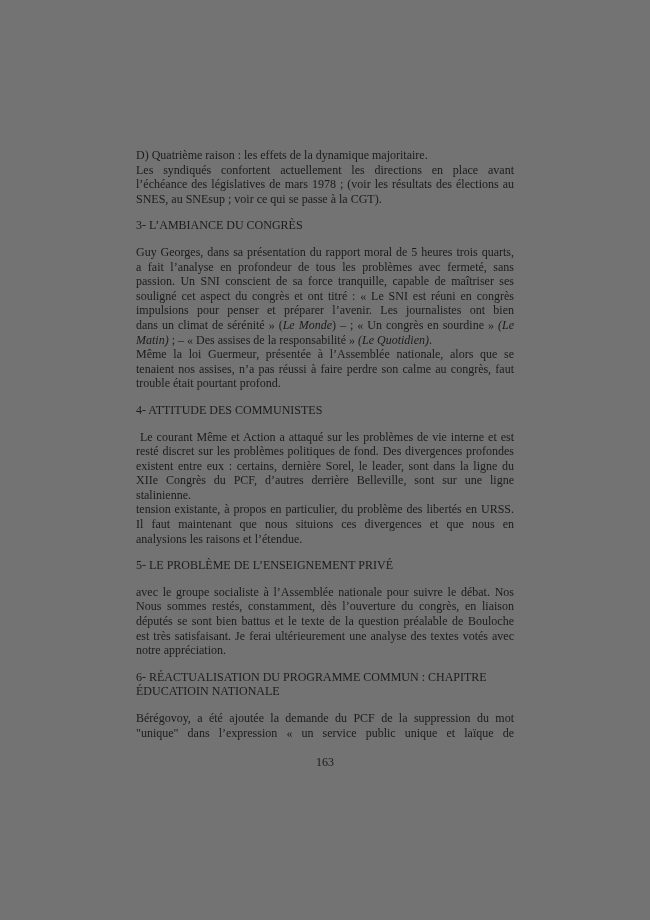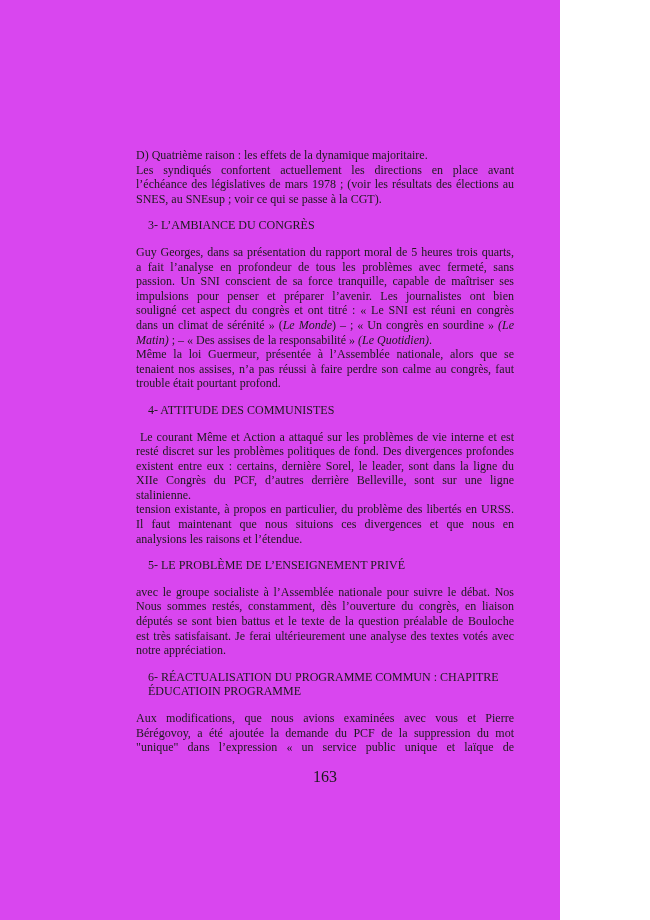--- a/index.html
+++ b/index.html
@@ -3,23 +3,23 @@
 <meta charset="utf-8">
 <title>Document page</title>
 <style>
   html, body {
     margin: 0;
     padding: 0;
     background: #ffffff;
   }
   .page {
     position: relative;
-    width: 560px;
+    width: 650px;
     height: 920px;
-    background: #d946ef;
+    background: #737373;
     overflow: hidden;
     font-family: "Liberation Serif", "DejaVu Serif", serif;
     color: #1b1b1b;
   }
   .textblock {
     position: absolute;
     left: 136px;
     top: 148px;
     width: 378px;
     font-size: 12px;
@@ -30,25 +30,25 @@
   .ln {
     text-align: left;
     min-height: 14.6px;
   }
   .ln.j {
     text-align: justify;
     text-align-last: justify;
   }
   .ln.ind { padding-left: 4px; }
   .it { font-style: italic; }
-  .hd { margin: 12px 12px; }
+  .hd { margin: 12px 0; }
   .pagenum {
     margin-top: 15px;
     text-align: center;
-    font-size: 16px;
+    font-size: 12px;
   }
 </style>
 </head>
 <body>
 
 <div class="page">
   <div class="textblock">
 
     <div class="para">
       <div class="ln">D) Quatrième raison : les effets de la dynamique majoritaire.</div>
@@ -58,22 +58,22 @@
     </div>
 
     <div class="hd">
       <div class="ln">3- L’AMBIANCE DU CONGRÈS</div>
     </div>
 
     <div class="para">
       <div class="ln j">Guy Georges, dans sa présentation du rapport moral de 5 heures trois quarts,</div>
       <div class="ln j">a fait l’analyse en profondeur de tous les problèmes avec fermeté, sans</div>
       <div class="ln j">passion. Un SNI conscient de sa force tranquille, capable de maîtriser ses</div>
+      <div class="ln j">souligné cet aspect du congrès et ont titré : « Le SNI est réuni en congrès</div>
       <div class="ln j">impulsions pour penser et préparer l’avenir. Les journalistes ont bien</div>
-      <div class="ln j">souligné cet aspect du congrès et ont titré : « Le SNI est réuni en congrès</div>
       <div class="ln j"><span>dans un climat de sérénité » (</span><span class="it">Le Monde</span><span>) – ; « Un congrès en sourdine » </span><span class="it">(Le</span></div>
       <div class="ln"><span class="it">Matin)</span><span> ; – « Des assises de la responsabilité » </span><span class="it">(Le Quotidien)</span><span>.</span></div>
       <div class="ln j">Même la loi Guermeur, présentée à l’Assemblée nationale, alors que se</div>
       <div class="ln j">tenaient nos assises, n’a pas réussi à faire perdre son calme au congrès, faut</div>
       <div class="ln">trouble était pourtant profond.</div>
     </div>
 
     <div class="hd">
       <div class="ln">4- ATTITUDE DES COMMUNISTES</div>
     </div>
@@ -96,25 +96,24 @@
     <div class="para">
       <div class="ln j">avec le groupe socialiste à l’Assemblée nationale pour suivre le débat. Nos</div>
       <div class="ln j">Nous sommes restés, constamment, dès l’ouverture du congrès, en liaison</div>
       <div class="ln j">députés se sont bien battus et le texte de la question préalable de Bouloche</div>
       <div class="ln j">est très satisfaisant. Je ferai ultérieurement une analyse des textes votés avec</div>
       <div class="ln">notre appréciation.</div>
     </div>
 
     <div class="hd">
       <div class="ln">6- RÉACTUALISATION DU PROGRAMME COMMUN : CHAPITRE</div>
-      <div class="ln">ÉDUCATIOIN PROGRAMME</div>
+      <div class="ln">ÉDUCATIOIN NATIONALE</div>
     </div>
 
     <div class="para">
-      <div class="ln j">Aux modifications, que nous avions examinées avec vous et Pierre</div>
       <div class="ln j">Bérégovoy, a été ajoutée la demande du PCF de la suppression du mot</div>
       <div class="ln j">"unique" dans l’expression « un service public unique et laïque de</div>
     </div>
 
     <div class="pagenum">163</div>
 
   </div>
 </div>
 
 </body></html>

